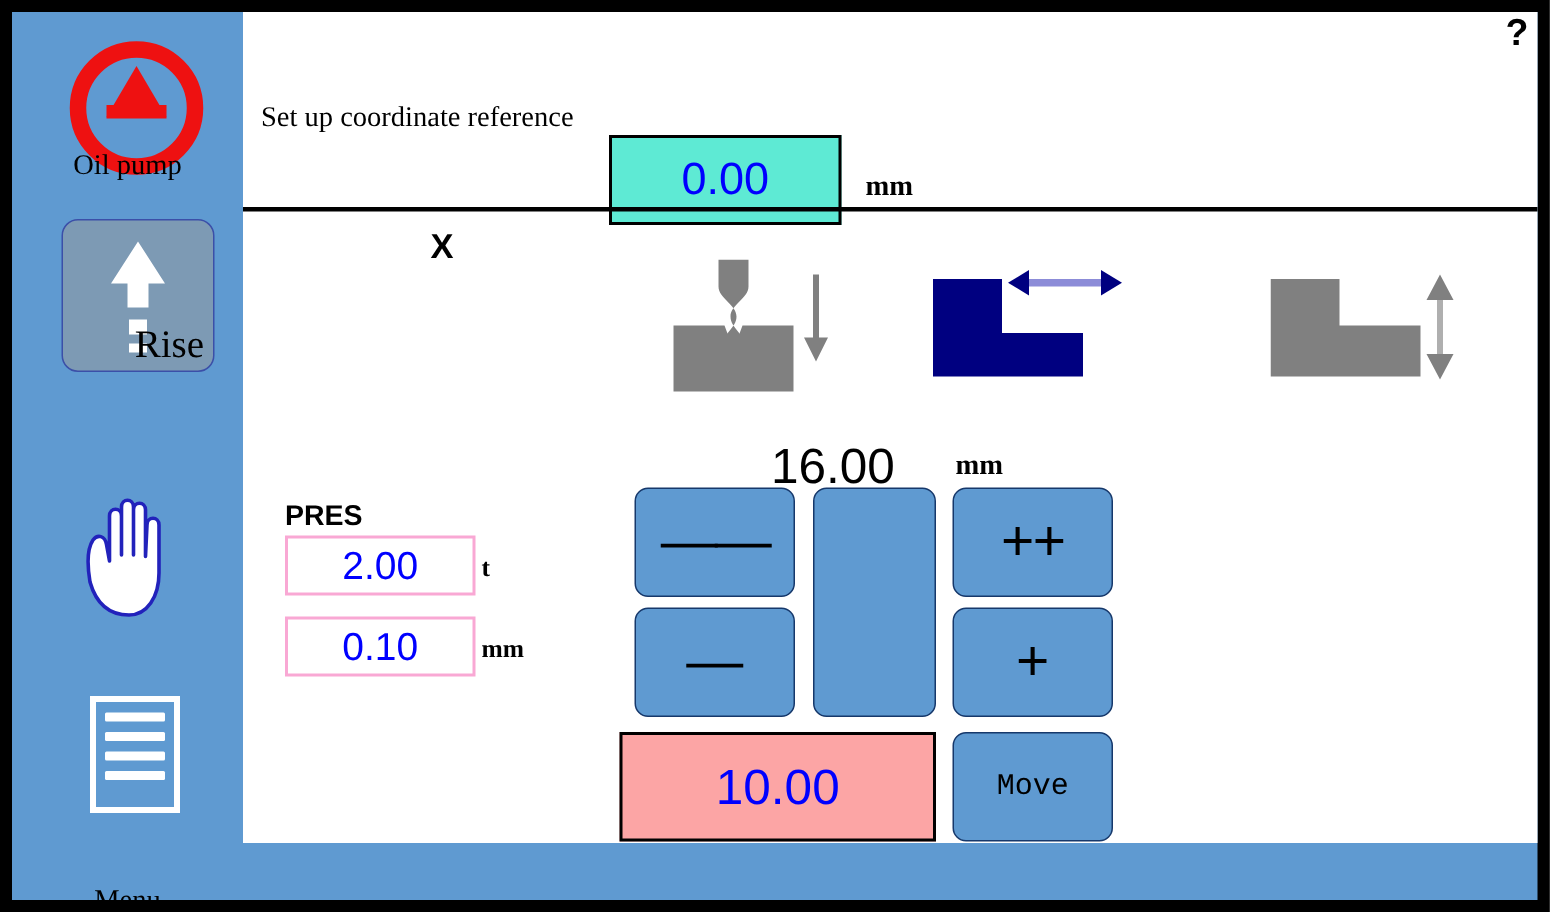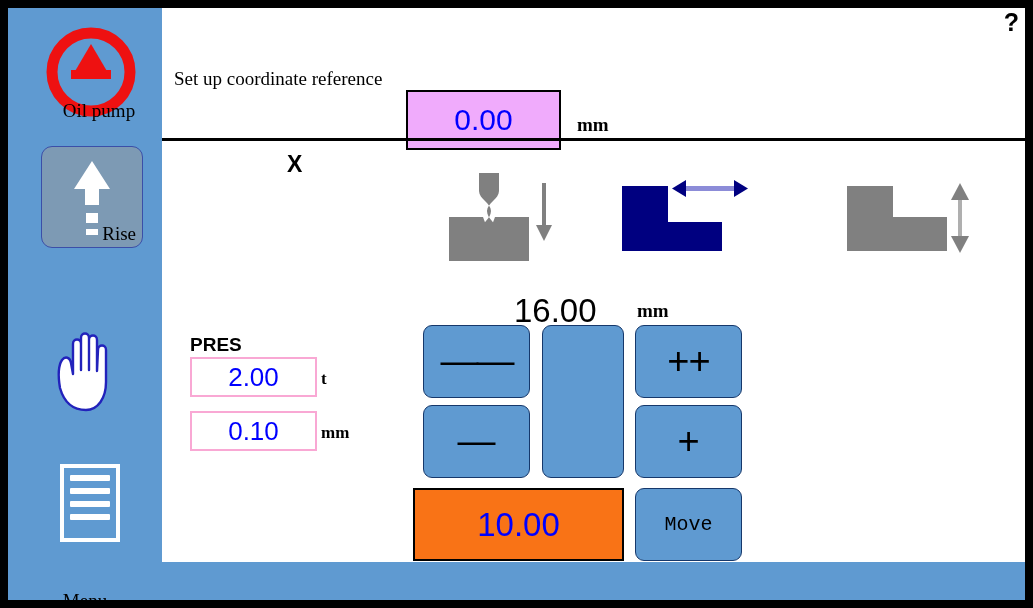--- a/index.html
+++ b/index.html
@@ -35,33 +35,33 @@
   
   .oil-pump{
     position:absolute;left:33px;top:14px;width:100px;height:100px;
   }
   .oil-pump svg{display:block;}
   .sb-label{
     position:absolute;width:154px;left:0;text-align:center;
     font-family:"Liberation Serif", serif;
     font-size:19px;color:#000;font-weight:400;
   }
-  #oil-pump-label{top:92px;padding-left:14px;}
+  #oil-pump-label{top:92px;}
   .rise-btn{
     position:absolute;left:33px;top:138px;
     width:100px;height:100px;
     background:#7D9AB4;
     border-radius:11px;
     border:1px solid #3B4FA8;
   }
   .rise-arrow{position:absolute;left:26px;top:12px;}
   .rise-text{
     position:absolute;right:6px;bottom:2px;
     font-family:"Liberation Serif", serif;
-    font-size:19px;color:#000;
+    font-size:26px;color:#000;
   }
   .state-icon{
     position:absolute;left:42px;top:318px;width:72px;height:92px;
   }
   #state-label{top:426px;}
   .menu-icon{
     position:absolute;left:52px;top:456px;width:60px;height:78px;
     border:4px solid #ffffff;
     background:#5F9AD1;
     box-sizing:border-box;
@@ -87,21 +87,21 @@
     font-size:19px;color:#000;white-space:nowrap;
   }
   .axis-letter{
     position:absolute;left:113px;top:91px;
     font-family:"Liberation Sans", sans-serif;
     font-size:23px;font-weight:bold;color:#000;
   }
   .coord-field{
     position:absolute;left:232px;top:30px;
     width:155px;height:60px;
-    background:#f0abfc;
+    background:#5eead4;
     border:2px solid #000;
     box-sizing:border-box;
     display:flex;align-items:center;justify-content:center;
   }
   .coord-field span{
     font-family:"Liberation Sans", sans-serif;
     font-size:30px;color:#0000FF;
   }
   .coord-unit{
     position:absolute;left:403px;top:54px;
@@ -172,21 +172,21 @@
   #btn-minus2{left:261px;top:317px;width:107px;height:73px;font-size:38px;letter-spacing:-2px;}
   #btn-minus1{left:261px;top:397px;width:107px;height:73px;font-size:38px;}
   #btn-mid{left:380px;top:317px;width:82px;height:153px;}
   #btn-plus2{left:473px;top:317px;width:107px;height:73px;font-size:38px;letter-spacing:-1px;}
   #btn-plus1{left:473px;top:397px;width:107px;height:73px;font-size:38px;}
   #btn-move{left:473px;top:480px;width:107px;height:73px;font-size:20px;font-family:Liberation Mono, monospace;}
 
   .step-field{
     position:absolute;left:251px;top:480px;
     width:211px;height:73px;
-    border:2px solid #000;background:#f97316;
+    border:2px solid #000;background:#fca5a5;
     box-sizing:border-box;
     display:flex;align-items:center;justify-content:center;
   }
   .step-field span{
     font-family:"Liberation Sans", sans-serif;
     font-size:33px;color:#0000FF;
   }
 </style>
 </head>
 <body>

